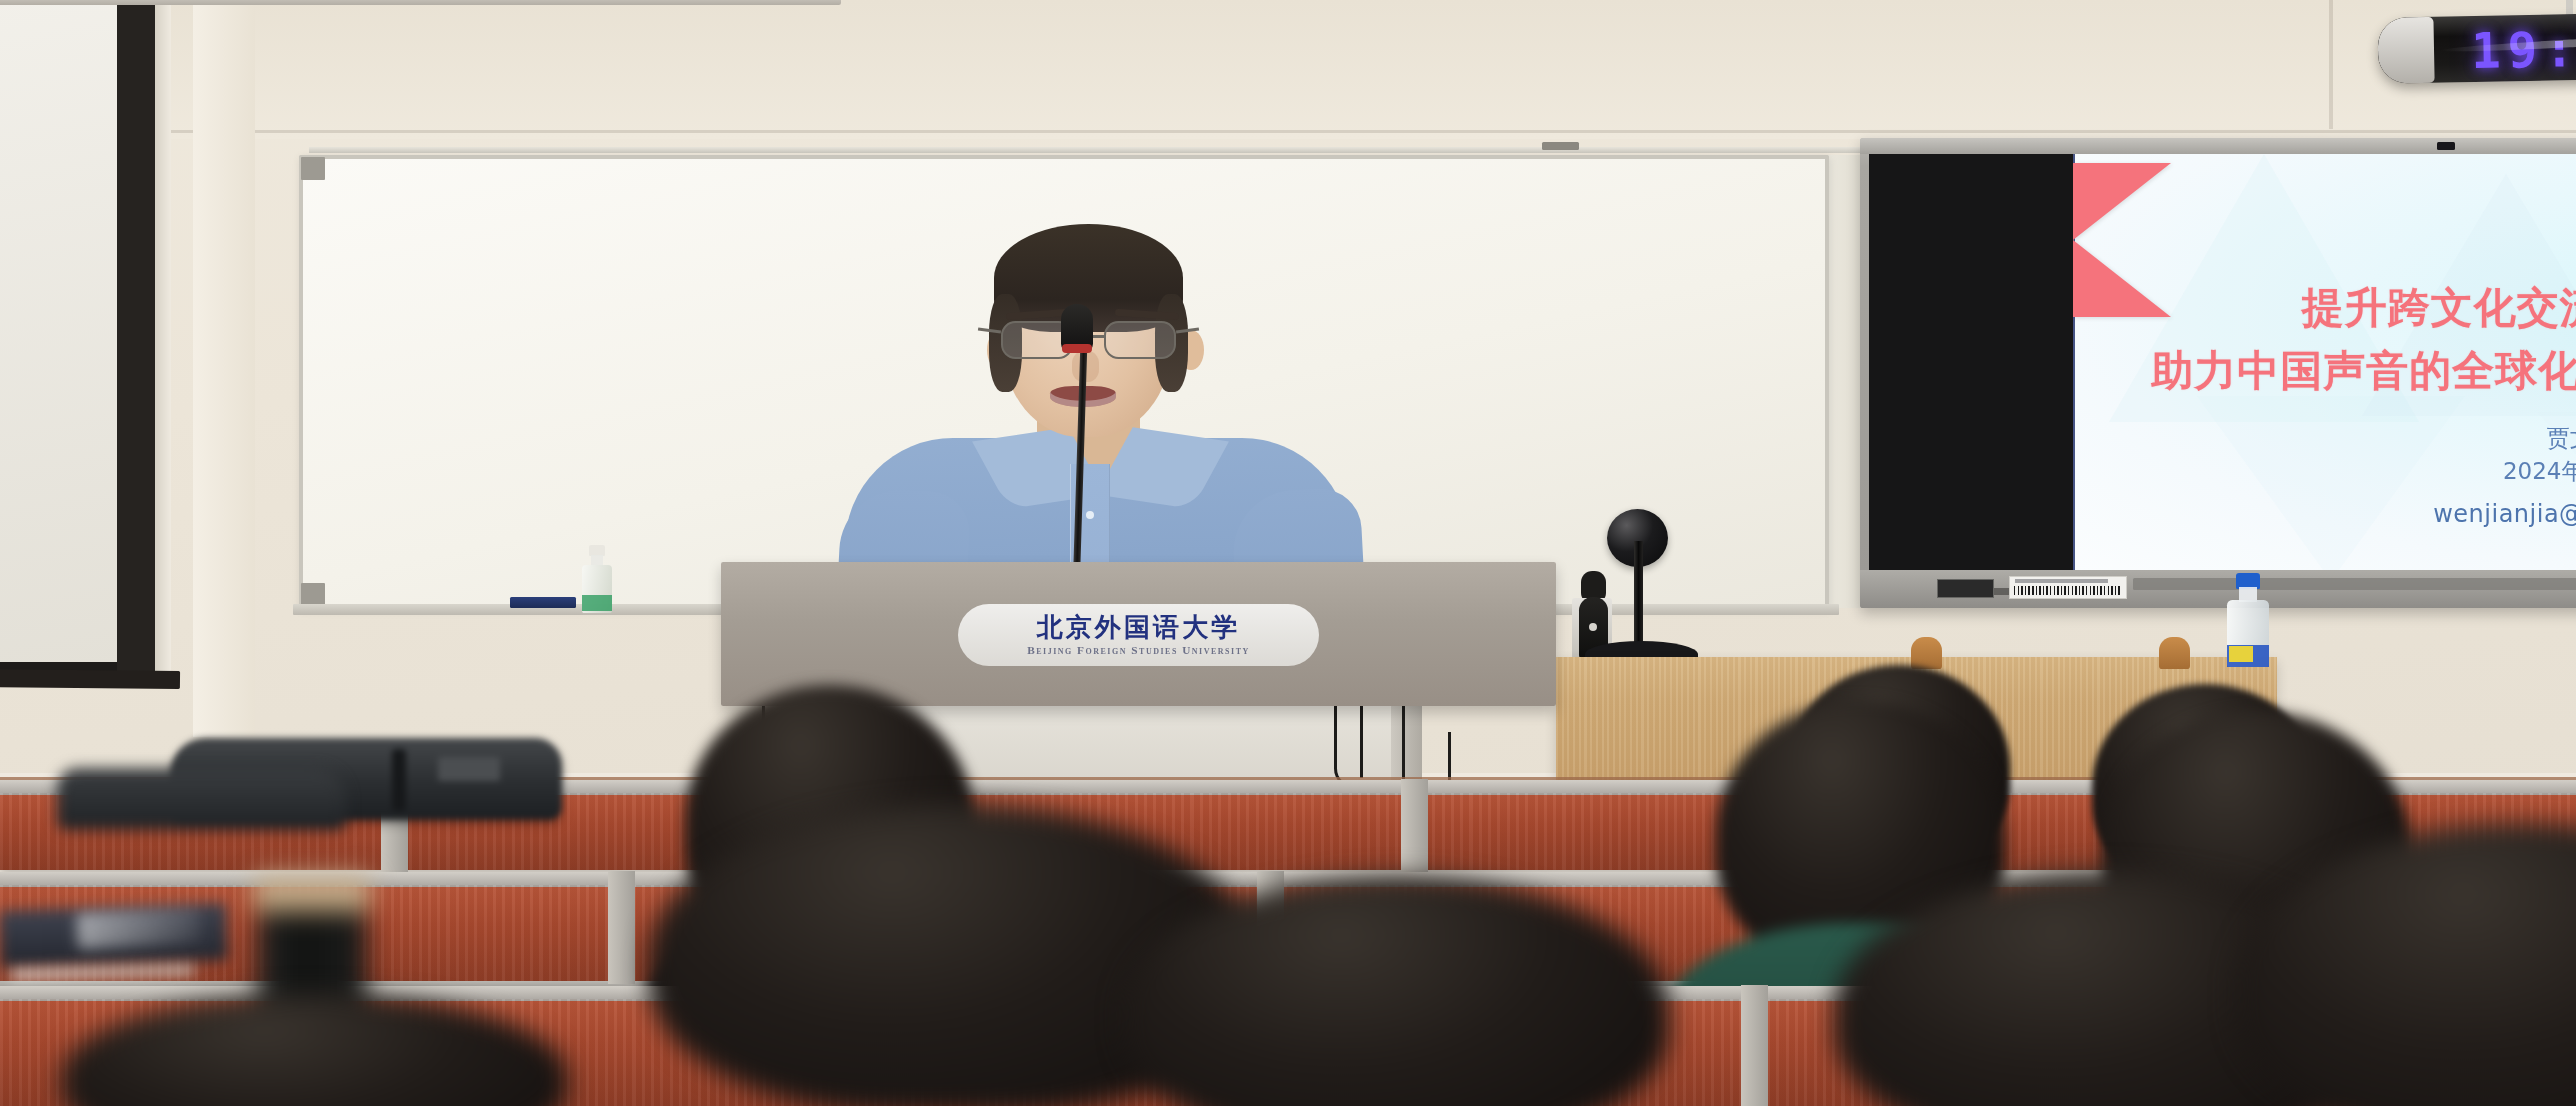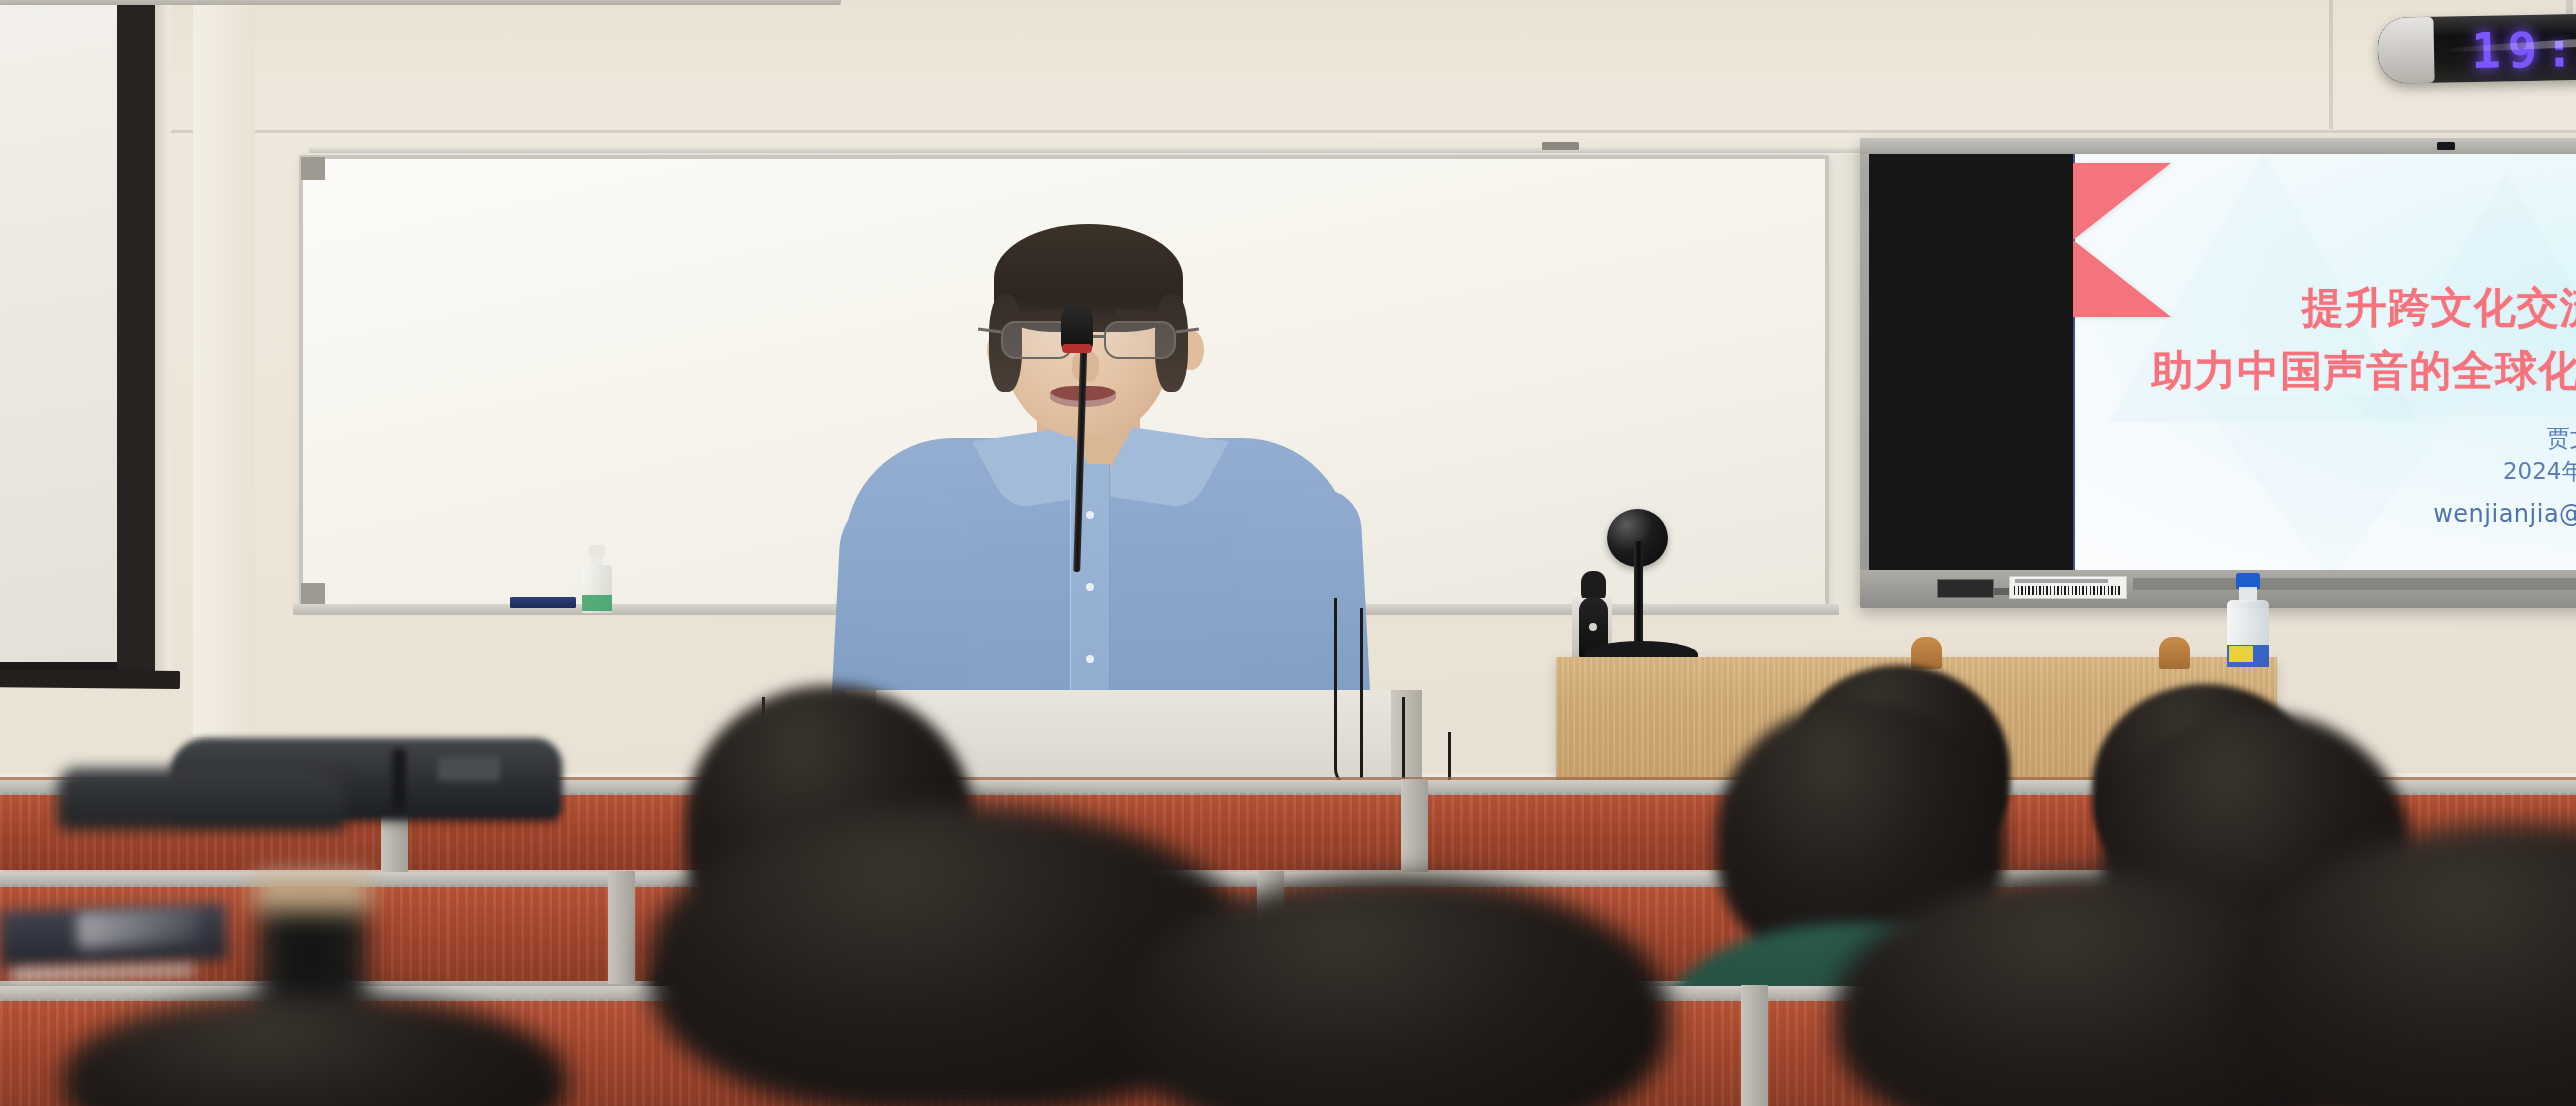--- a/index.html
+++ b/index.html
@@ -705,20 +705,26 @@
   <div class="podium-backpanel"></div>
   <div class="podium-leg"></div>
   <div class="podium-leg r"></div>
   <div class="pod-cable c1"></div>
   <div class="pod-cable c2"></div>
   <div class="pod-cable c3"></div>
   <div class="wire w1"></div>
   <div class="wire w2"></div>
 
   <div class="podium-top"></div>
+  <div class="podium">
+    <div class="podium-plate">
+      <div class="plate-cn">北京外国语大学</div>
+      <div class="plate-en">Beijing Foreign Studies University</div>
+    </div>
+  </div>
 
   <div class="floor-strip"></div>
 
   <div class="bench" id="bench1">
     <div class="toprail"></div>
     <div class="bench-grain"></div>
   </div>
   <div class="bench-post" style="left:381px; top:779px; height:94px;"></div>
   <div class="bench-post" style="left:1401px; top:779px; height:94px;"></div>
 

